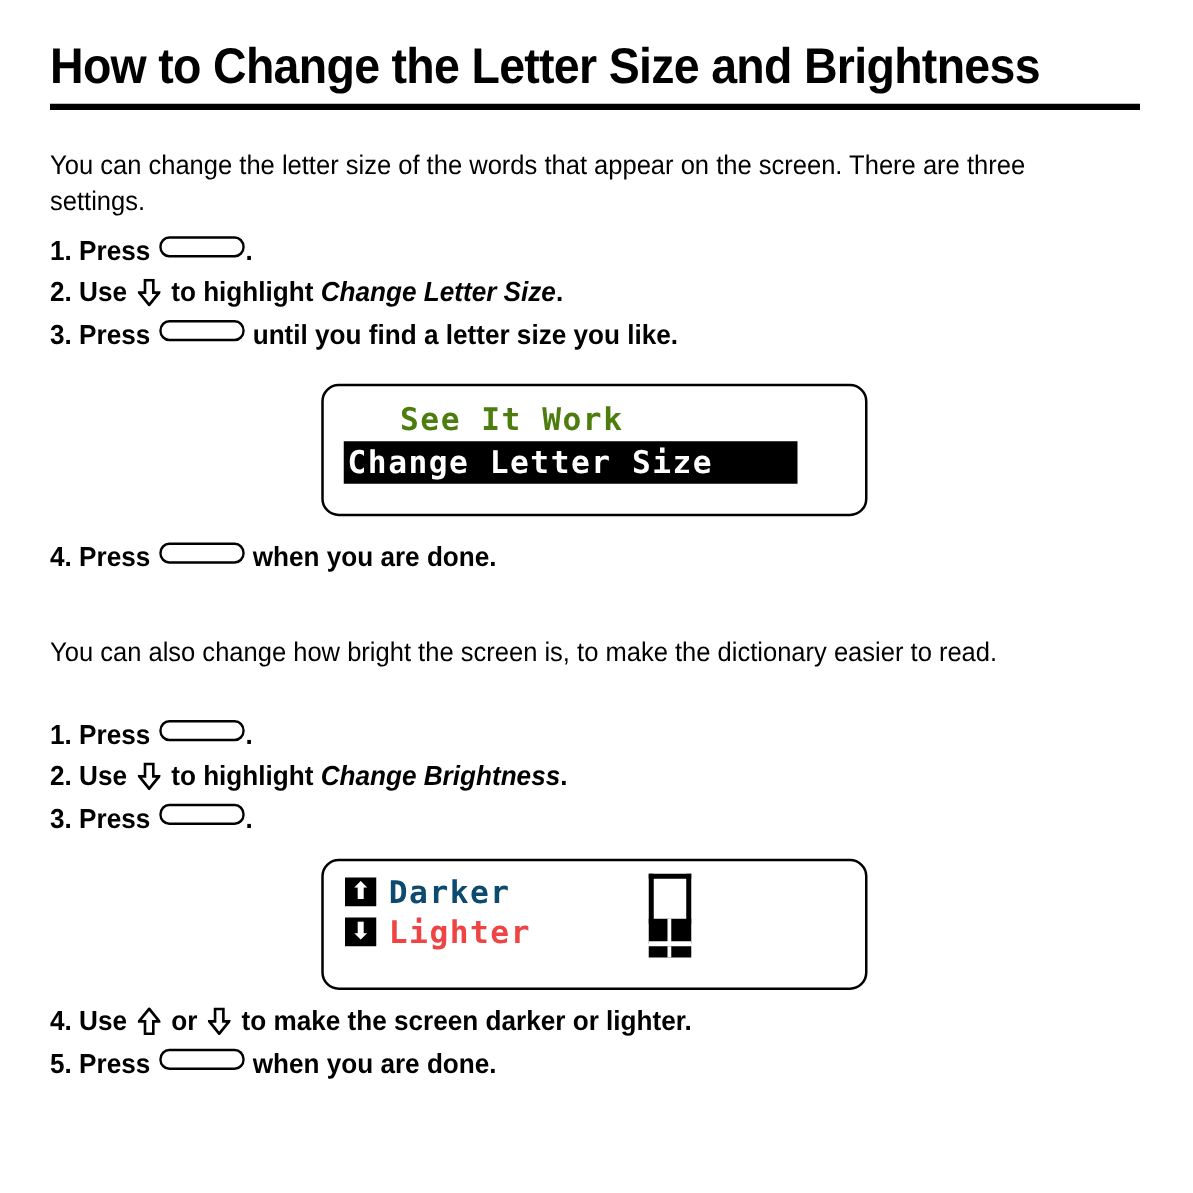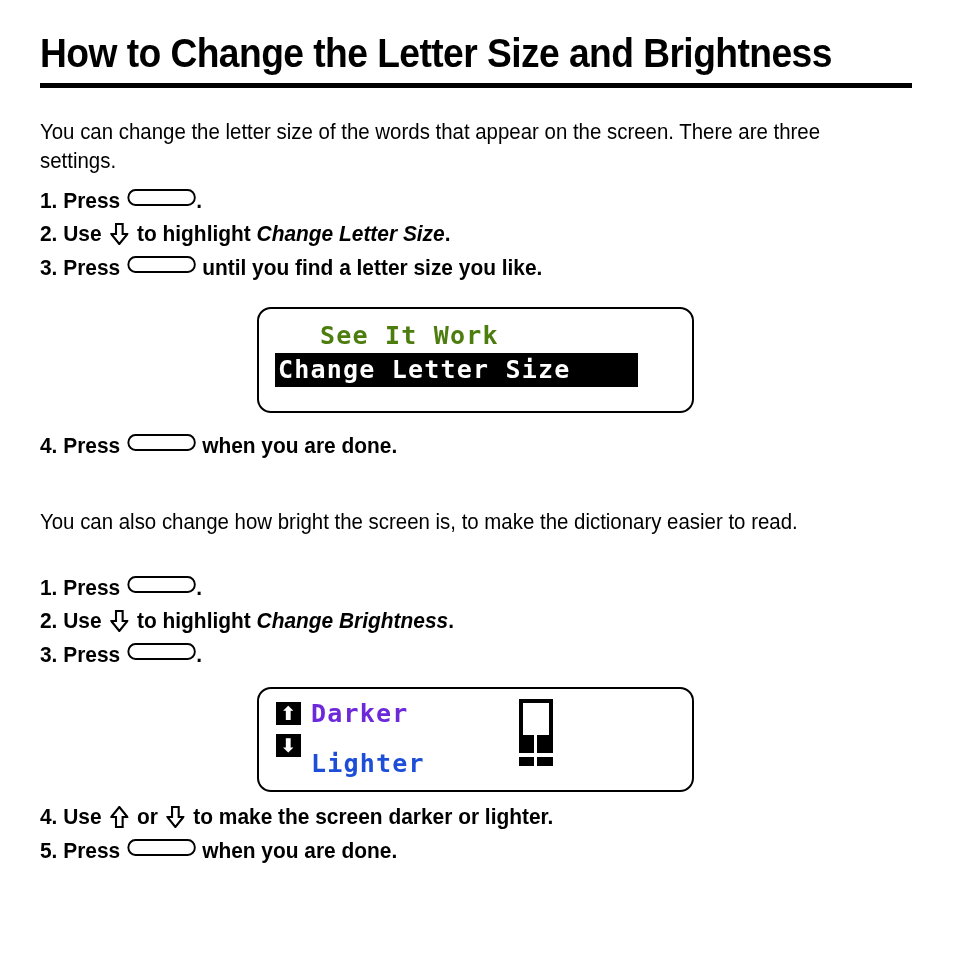--- a/index.html
+++ b/index.html
@@ -126,22 +126,22 @@
     padding: 2px 3px 3px 3px;
   }
 
   #lcd1-line1 { left: 18px; top: 12px; color: #4d7c0f; margin-left: 43px; }
   #lcd1-line2 {
     left: 16px; top: 44px;
     width: 363px;
     box-sizing: border-box;
   }
 
-  #lcd2-line1 { left: 52px; top: 10px; color: #6d28d9; }
-  #lcd2-line2 { left: 52px; top: 60px; color: #1d4ed8; }
+  #lcd2-line1 { left: 52px; top: 10px; color: #0c4a6e; }
+  #lcd2-line2 { left: 52px; top: 42px; color: #ef4444; }
 
   
   .badge {
     position: absolute;
     width: 25px;
     height: 23px;
     background: #000;
     color: #fff;
     font-family: "DejaVu Sans", sans-serif;
     font-size: 19px;

